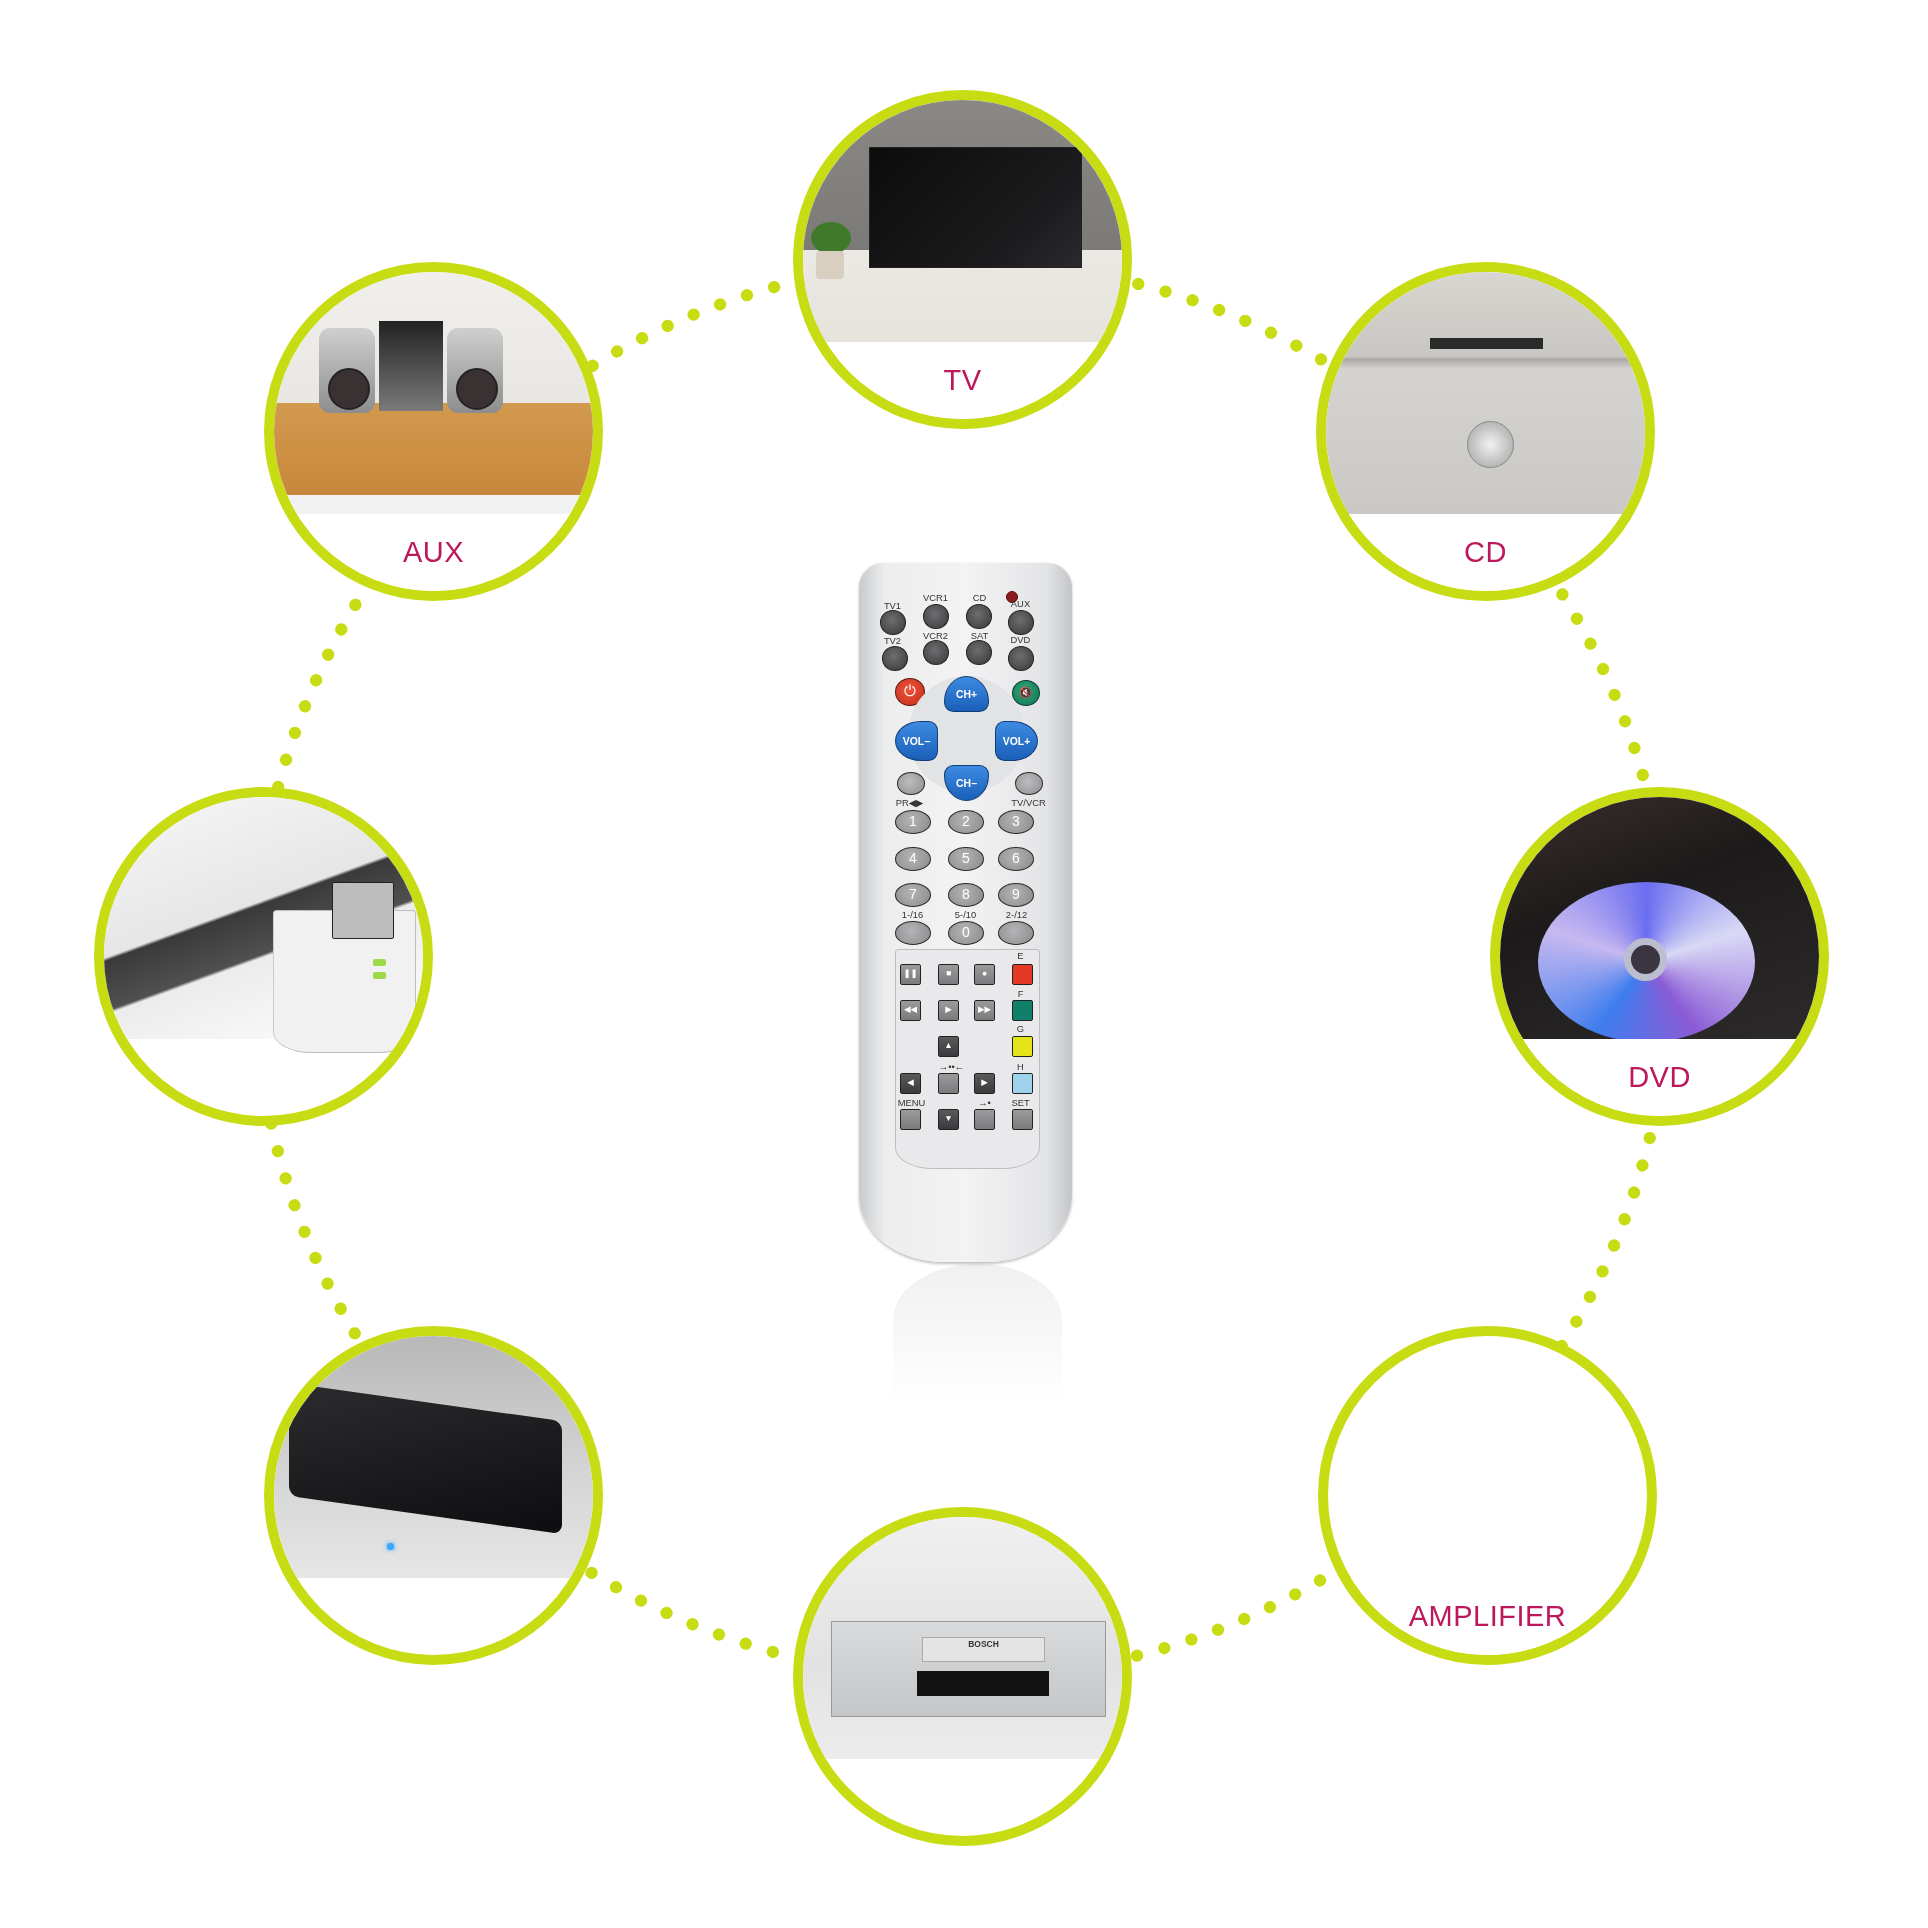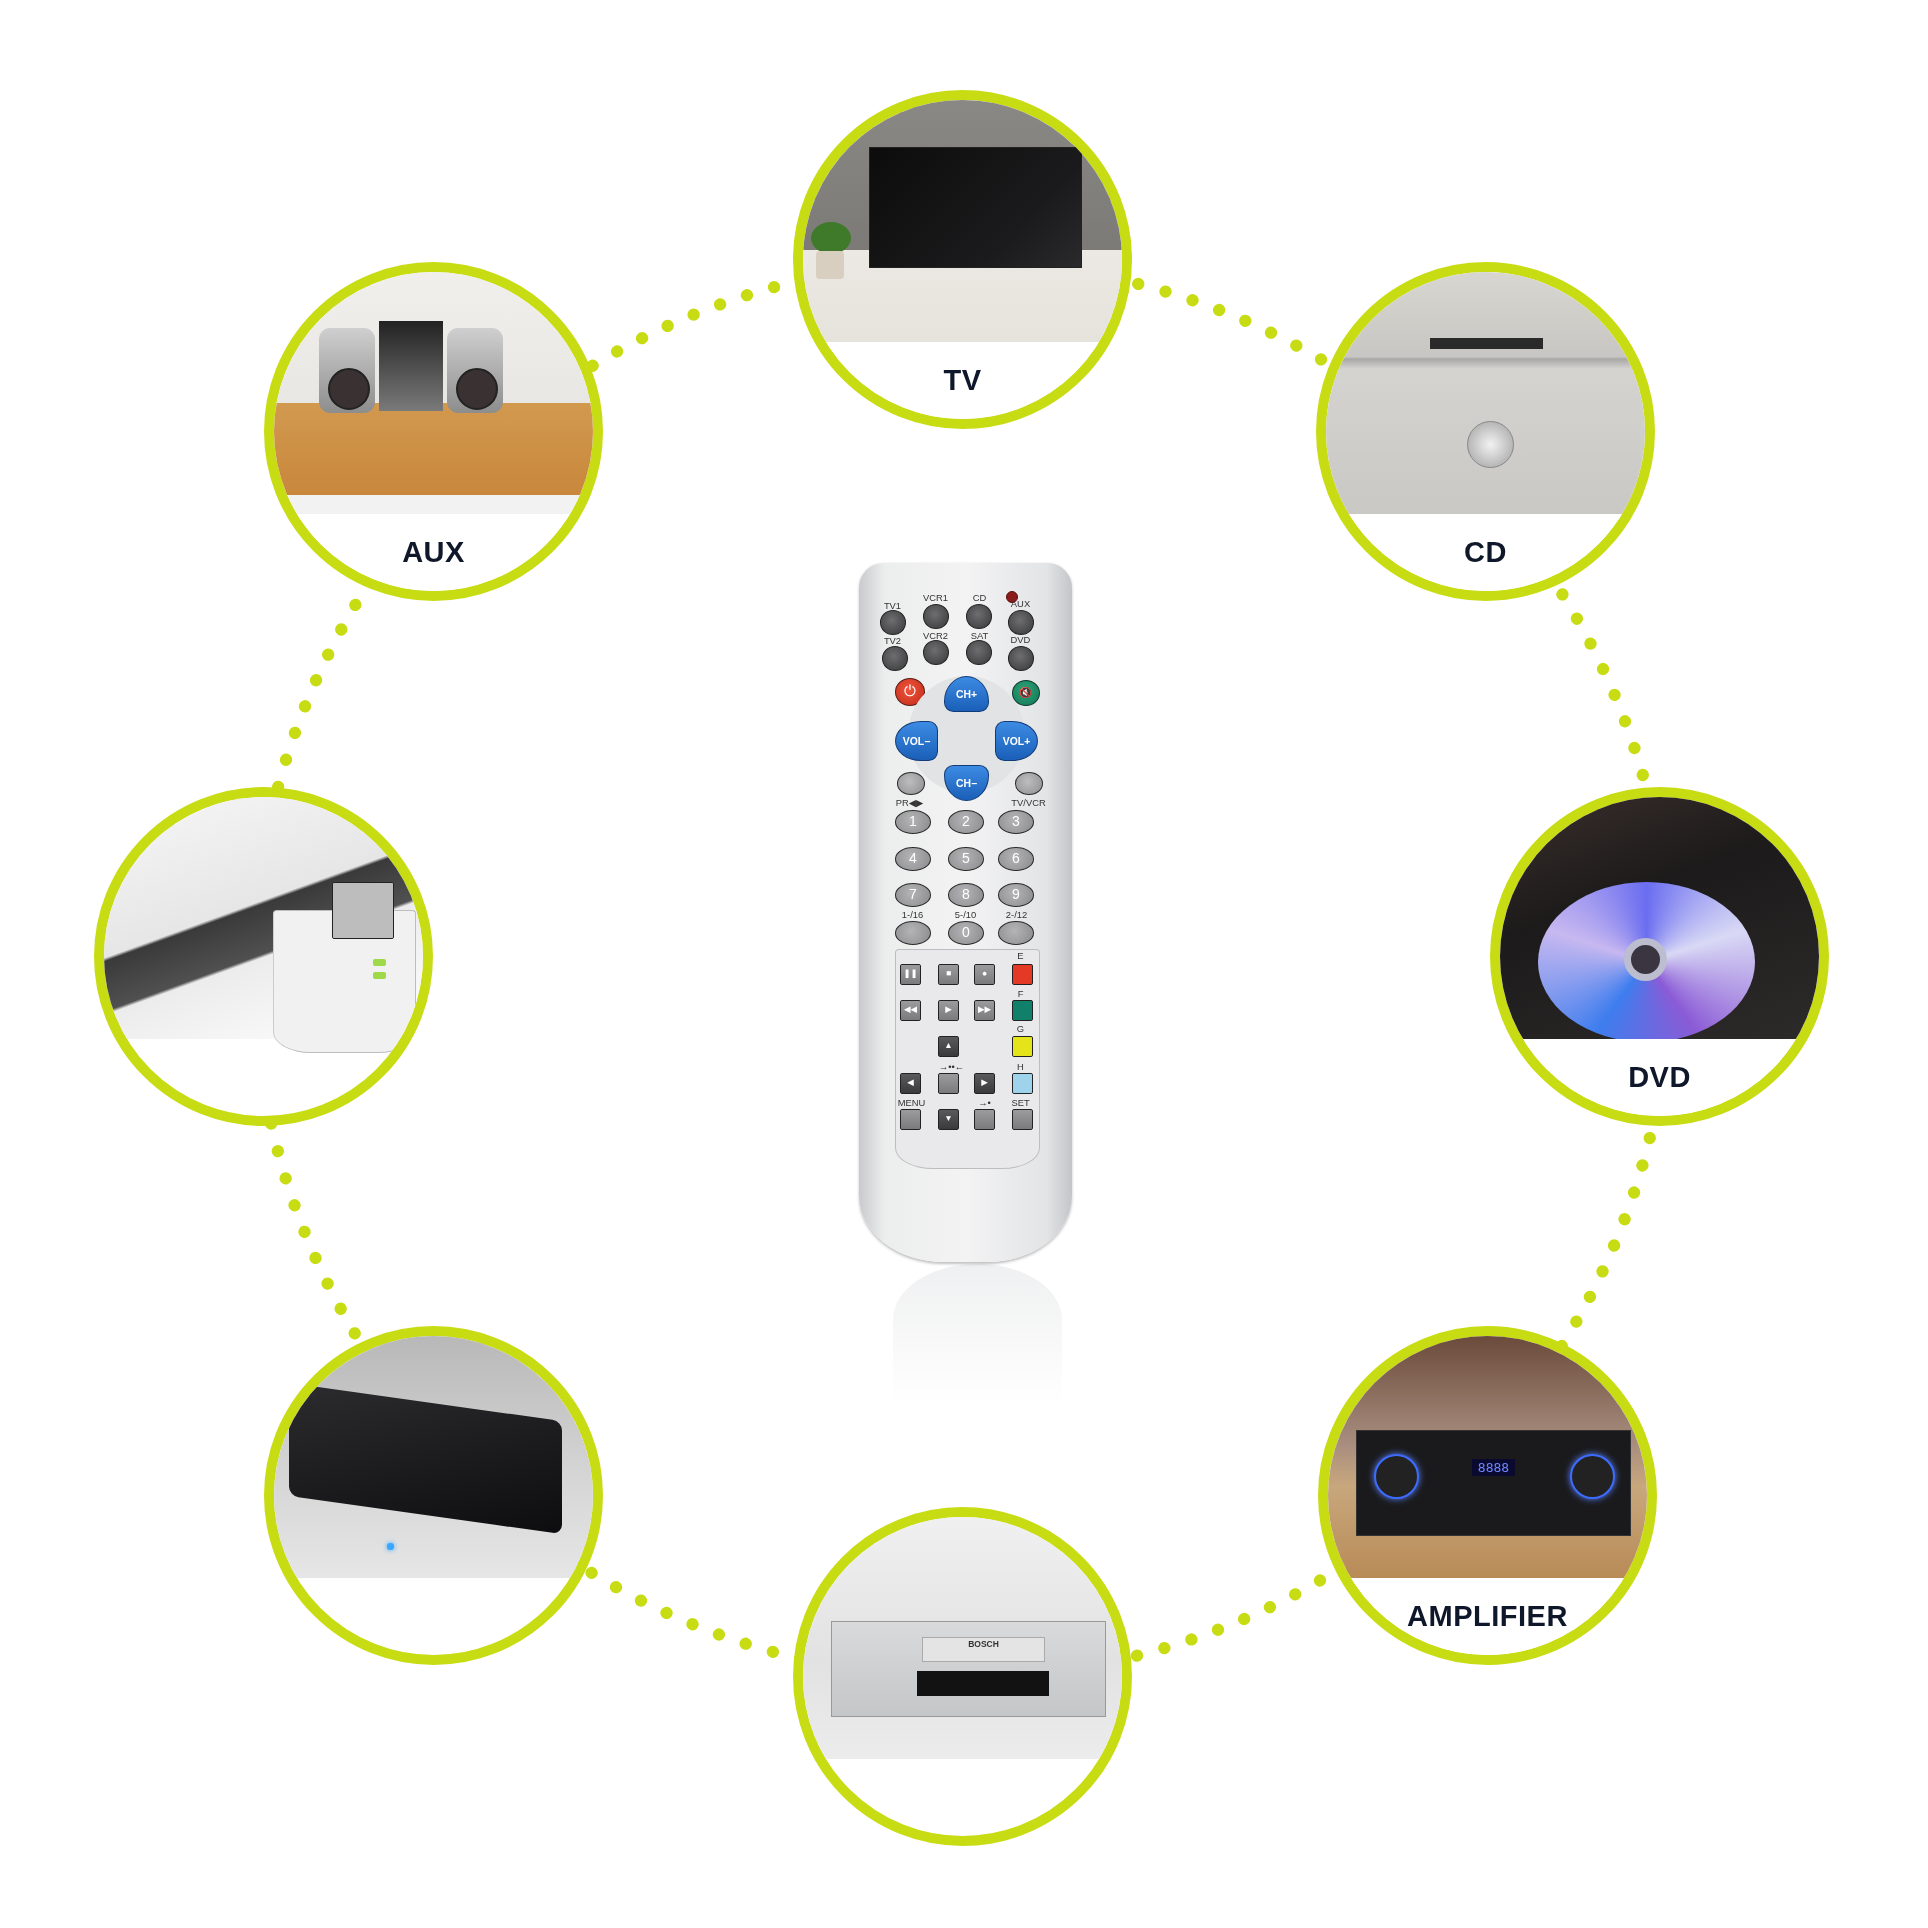--- a/index.html
+++ b/index.html
@@ -1,20 +1,20 @@
 <!DOCTYPE html>
 <html style="font-size:15px"><head>
 <meta charset="utf-8">
 <style>
   html,body{margin:0;padding:0;background:#ffffff;}
   body{width:1928px;height:1928px;position:relative;overflow:hidden;font-family:"Liberation Sans",sans-serif;}
   .ring-svg{position:absolute;left:0;top:0;width:1928px;height:1928px;}
   .device{position:absolute;width:339px;height:339px;border-radius:50%;border:10.4px solid #c8dc14;box-sizing:border-box;overflow:hidden;background:#ffffff;}
   .device .scene{position:absolute;left:0;top:0;width:100%;height:76%;}
-  .device .label{position:absolute;left:0;right:0;bottom:0;height:24%;background:#fff;display:flex;align-items:center;justify-content:center;font-weight:bold;font-size:29px;color:#0f172a;letter-spacing:0.5px;}
+  .device .label{position:absolute;left:0;right:0;bottom:0;height:24%;background:#fff;display:flex;align-items:center;justify-content:center;font-weight:normal;font-size:29px;color:#be185d;letter-spacing:0.5px;}
 
   
   .scene-tv{background:linear-gradient(180deg,#8a8884 0%,#7c7a76 62%,#ece8e3 62%,#e6e2dc 100%);}
   .scene-tv .screen{position:absolute;left:66px;top:47px;width:211px;height:119px;background:linear-gradient(135deg,#0c0c0c,#1b1b1d 70%,#2a2a2c);border:1.9px solid #222;}
   .scene-tv .plant{position:absolute;left:13px;top:151px;width:28px;height:28px;border-radius:3.8px;background:#d9cfc0;}
   .scene-tv .leaf{position:absolute;left:7.5px;top:122px;width:40px;height:32px;border-radius:50%;background:#3f7a2a;}
   .scene-cd{background:linear-gradient(180deg,#d8d6d0 0%,#c8c6c2 35%,#a9a8a6 36%,#d4d3d0 40%,#c9c8c4 100%);}
   .scene-cd .knob{position:absolute;left:141px;top:149px;width:45px;height:45px;border-radius:50%;background:radial-gradient(circle,#f2f2f2,#9e9e9e);border:1.9px solid #888;}
   .scene-cd .slot{position:absolute;left:104px;top:66px;width:113px;height:11.3px;background:#2a2a2a;}
   .scene-dvd{background:linear-gradient(160deg,#3a2f2c 0%,#1c1a1a 40%,#2d2a2a 100%);}
@@ -92,27 +92,20 @@
 
 <div class="device" style="left:1490px;top:787px;">
   <div class="scene scene-dvd">
     <div class="disc"></div>
     <div class="hole"></div>
   </div>
   <div class="label">DVD</div>
 </div>
 
 <div class="device" style="left:1318px;top:1326px;">
-  <div class="scene scene-amp">
-    <div class="unit">
-      <div class="dial" style="left:17px"></div>
-      <div class="disp">8888</div>
-      <div class="dial" style="left:213px"></div>
-    </div>
-  </div>
   <div class="label">AMPLIFIER</div>
 </div>
 
 <div class="device" style="left:793px;top:1507px;">
   <div class="scene scene-vcr">
     <div class="unit">
       <div class="brand">BOSCH</div>
       <div class="slot"></div>
     </div>
   </div>

